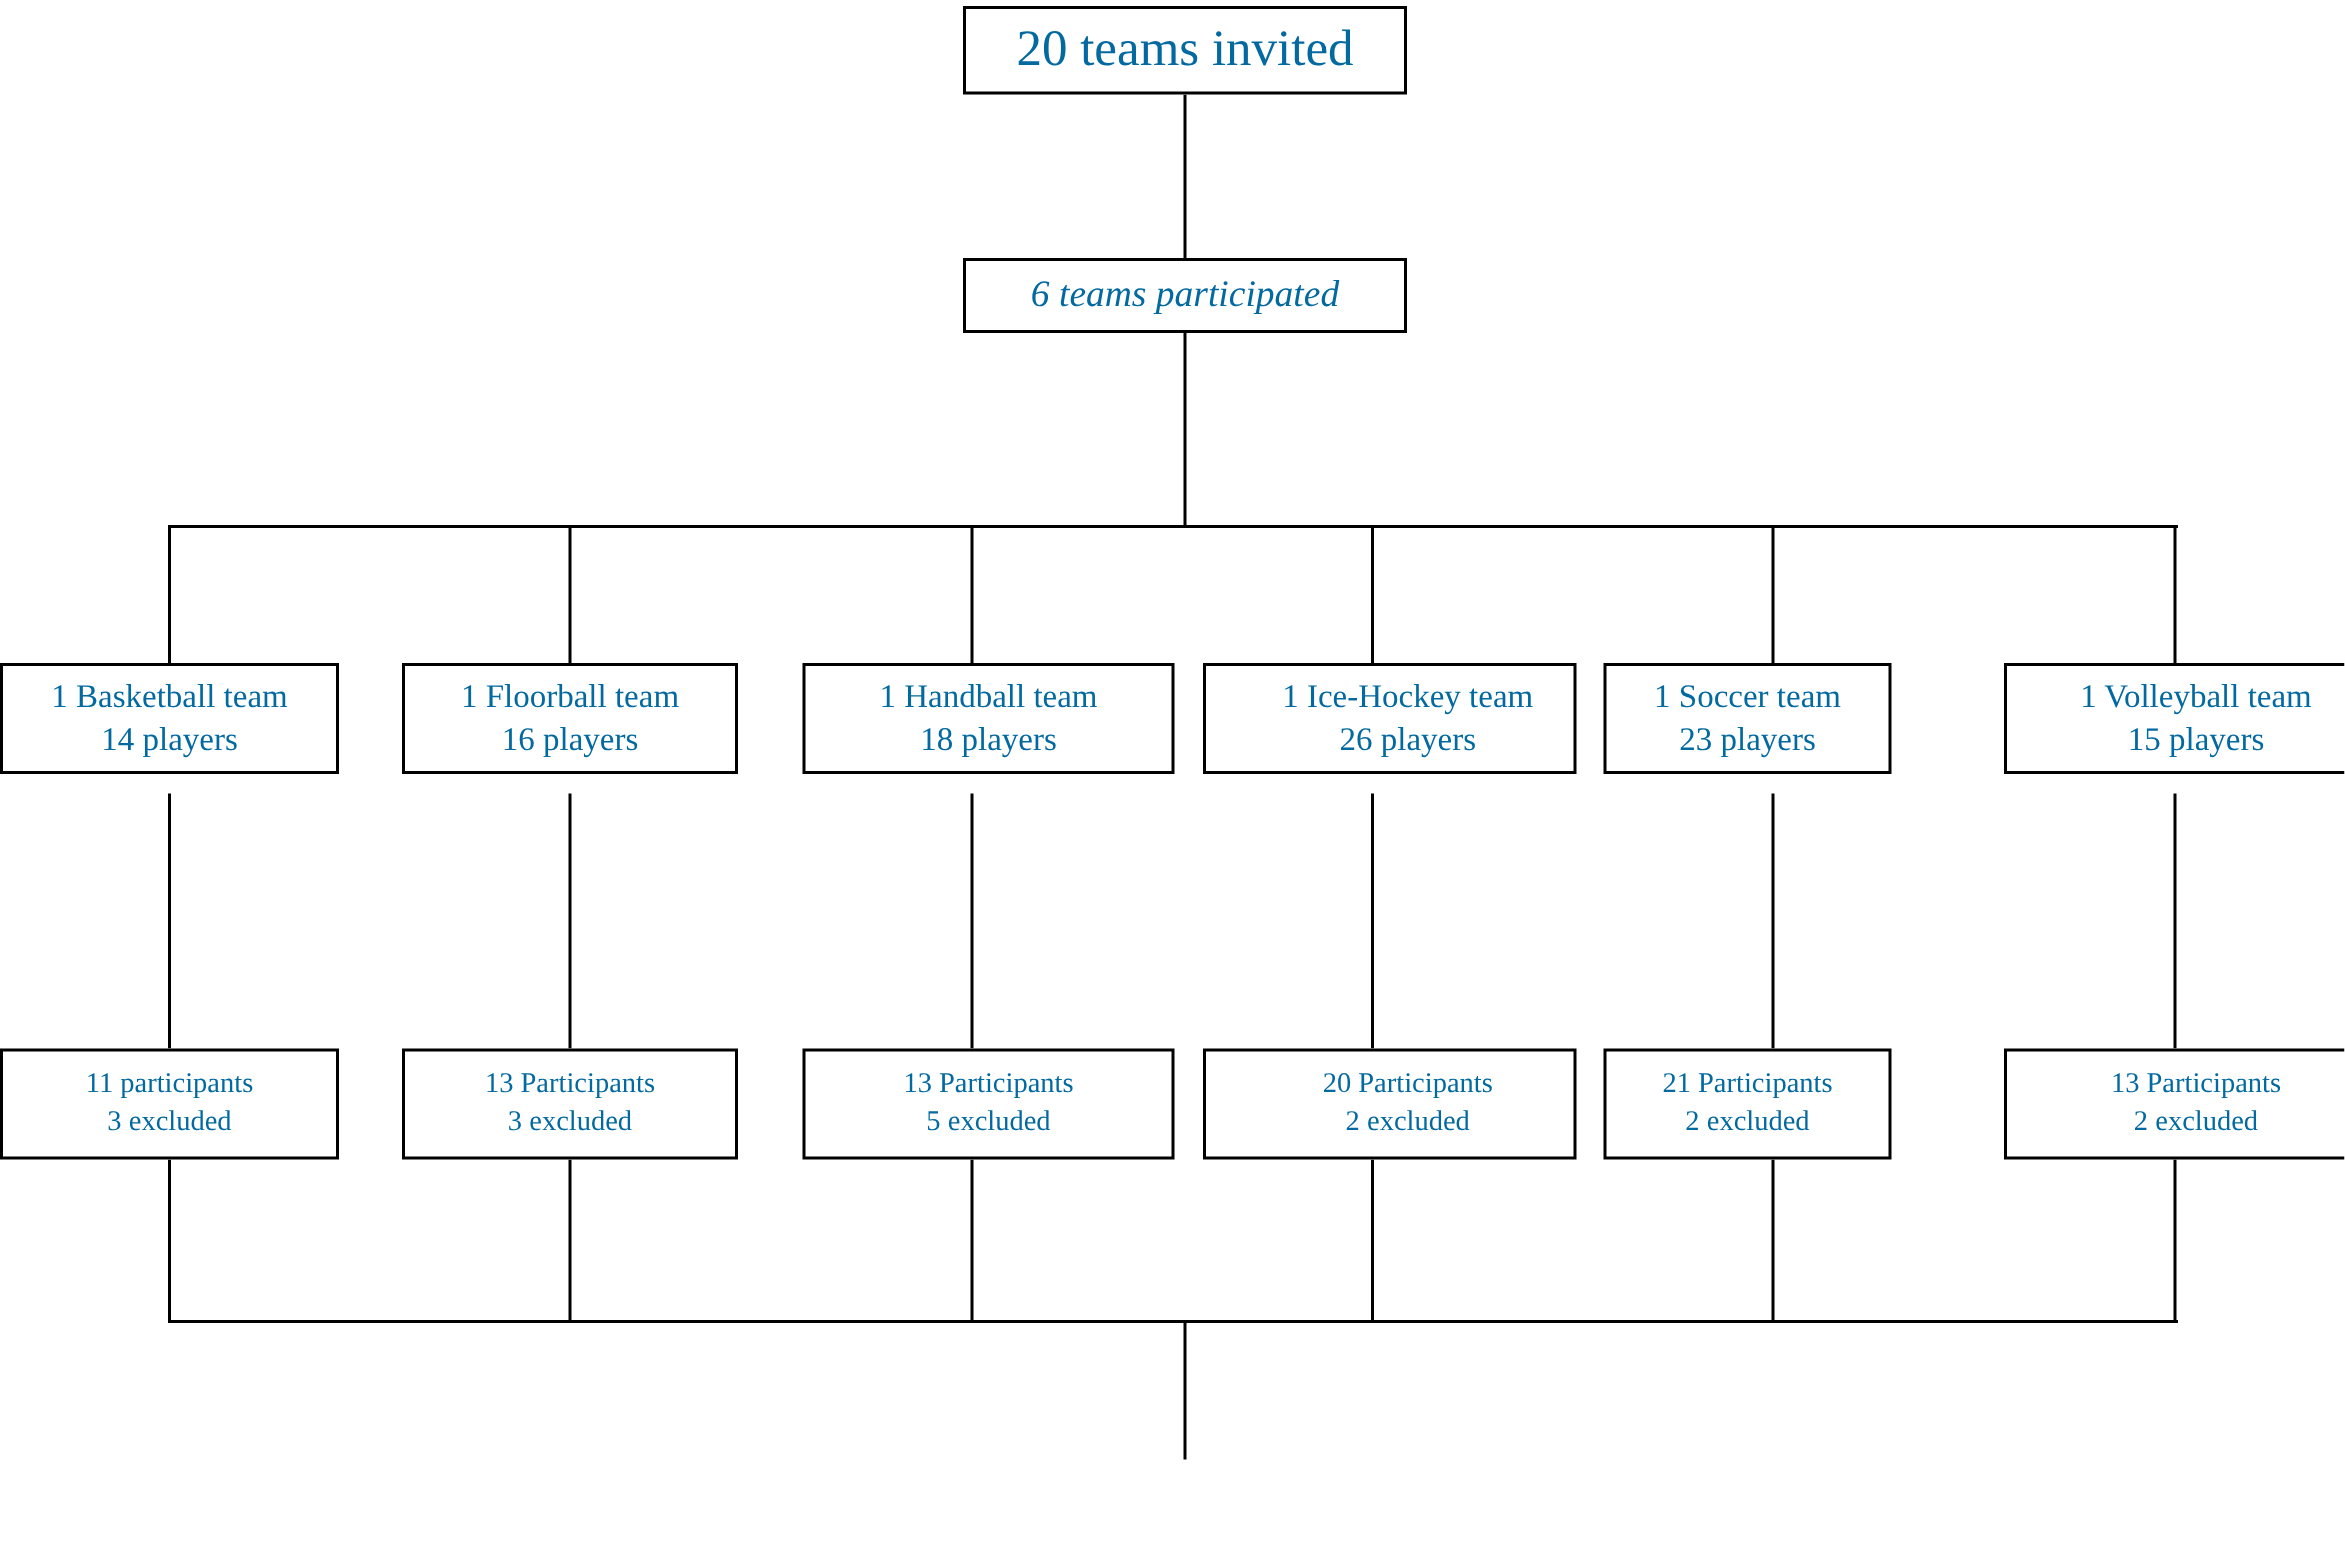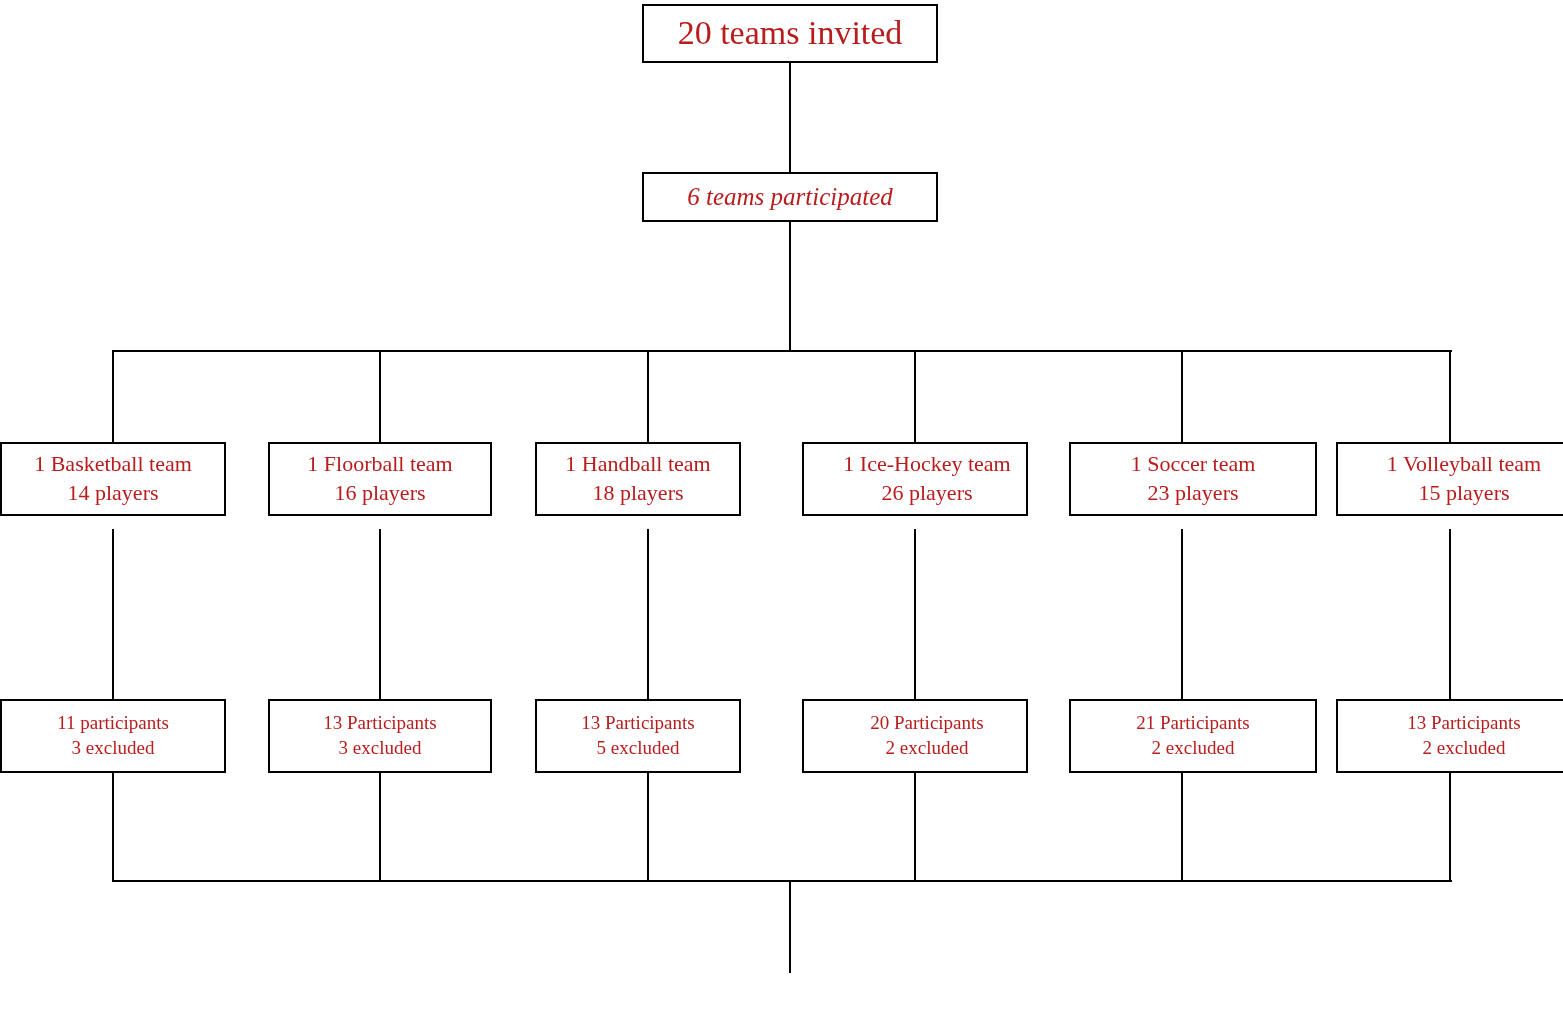--- a/index.html
+++ b/index.html
@@ -6,21 +6,21 @@
     margin: 0;
     padding: 0;
     background: #ffffff;
   }
   #flow-root {
     position: relative;
     width: 1563px;
     height: 1034px;
     background: #ffffff;
     font-family: "Liberation Serif", "DejaVu Serif", serif;
-    color: #b91c1c;
+    color: #0369a1;
     overflow: hidden;
   }
   .node {
     position: absolute;
     box-sizing: border-box;
     border: 2px solid #000000;
     background: #ffffff;
     display: flex;
     flex-direction: column;
     align-items: center;
@@ -35,23 +35,23 @@
   }
   .node-top      { left: 642px; top: 4px;   width: 296px; height: 59px; font-size: 34px; }
   .node-second   { left: 642px; top: 172px; width: 296px; height: 50px; font-size: 25px; font-style: italic; }
   .node-bottom   { left: 642px; top: 973px; width: 296px; height: 50px; font-size: 25px; }
 
   .node-team     { height: 74px; top: 442px; font-size: 22px; }
   .node-part     { height: 74px; top: 699px; font-size: 19px; }
 
   .col1 { left: 0px;    width: 226px; }
   .col2 { left: 268px;  width: 224px; }
-  .col3 { left: 535px;  width: 206px; text-align: center; }
-  .col4 { left: 802px;  width: 226px; padding-left: 24px; }
-  .col5 { left: 1069px; width: 248px; }
+  .col3 { left: 535px;  width: 248px; text-align: center; }
+  .col4 { left: 802px;  width: 249px; padding-left: 24px; }
+  .col5 { left: 1069px; width: 192px; }
   .col6 { left: 1336px; width: 256px; }
 
   .vline {
     position: absolute;
     width: 2px;
     background: #000000;
     z-index: 1;
   }
   .hline {
     position: absolute;

